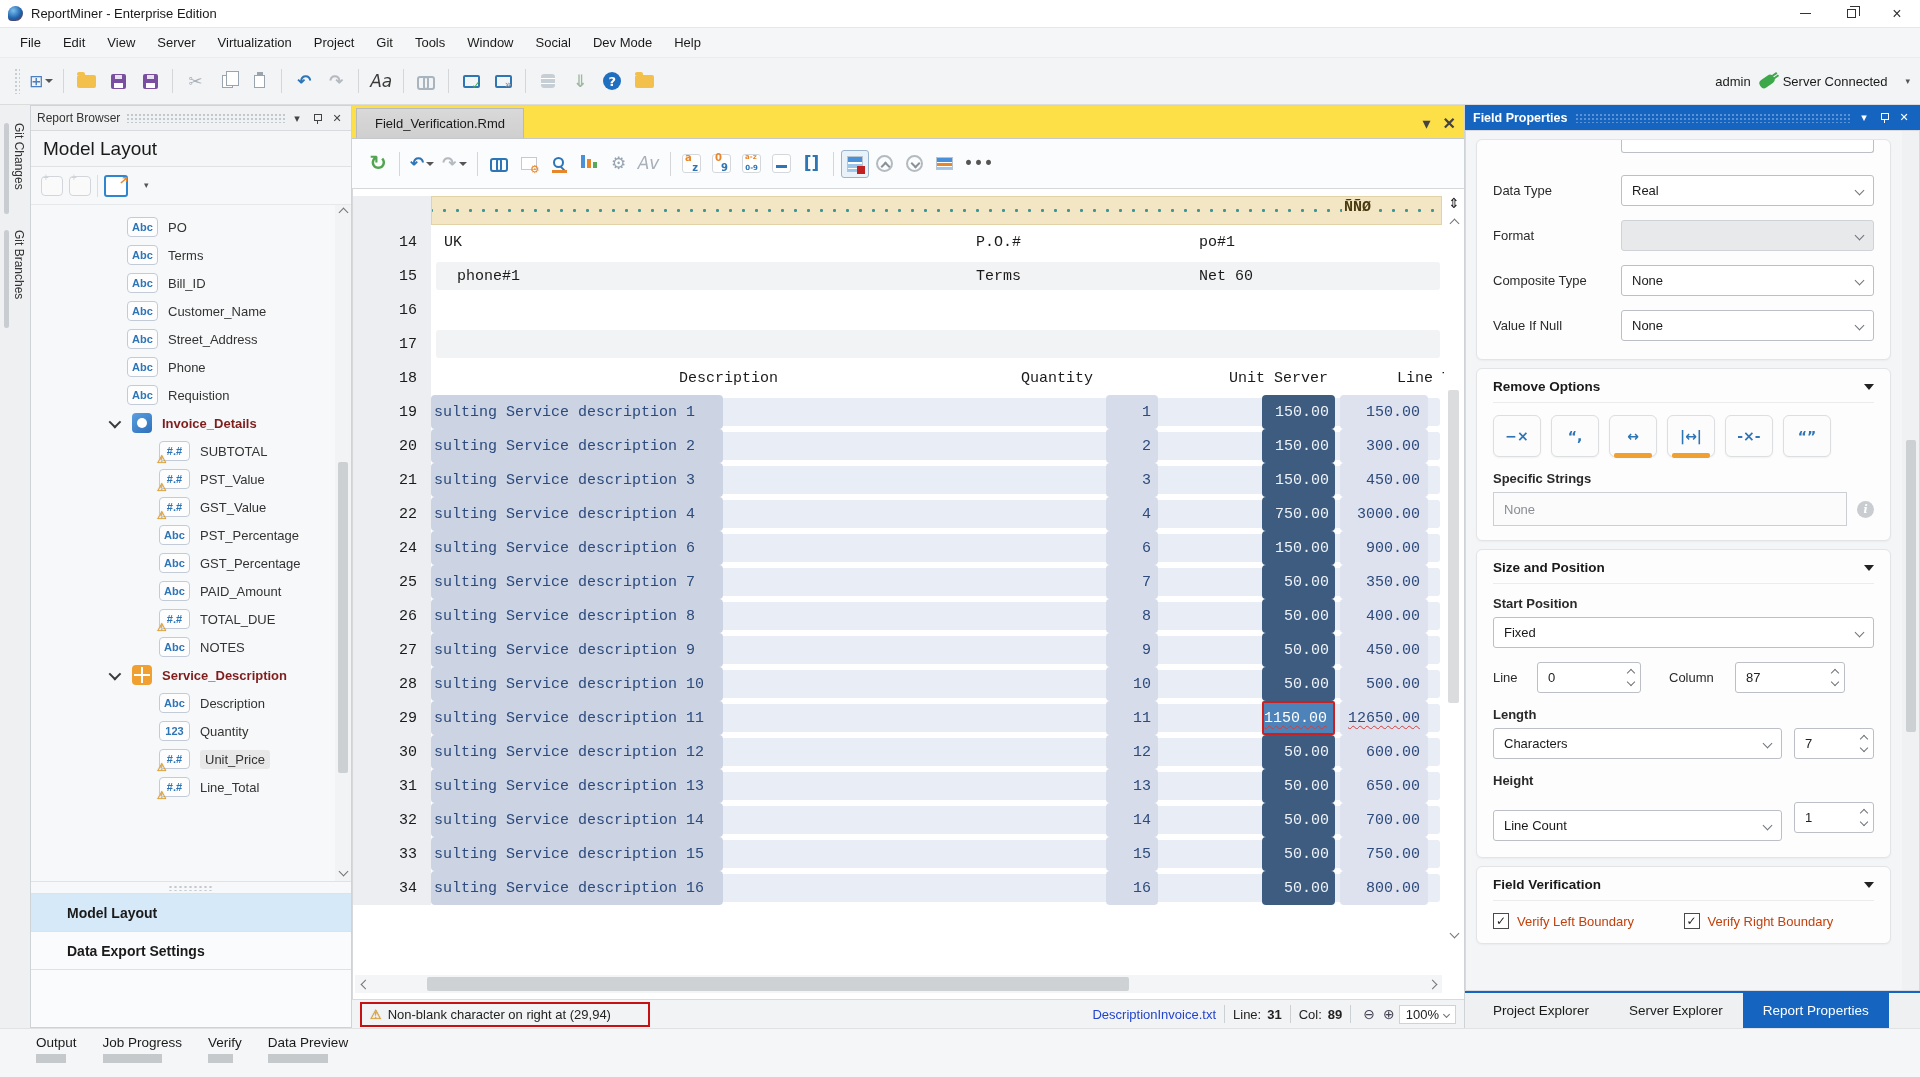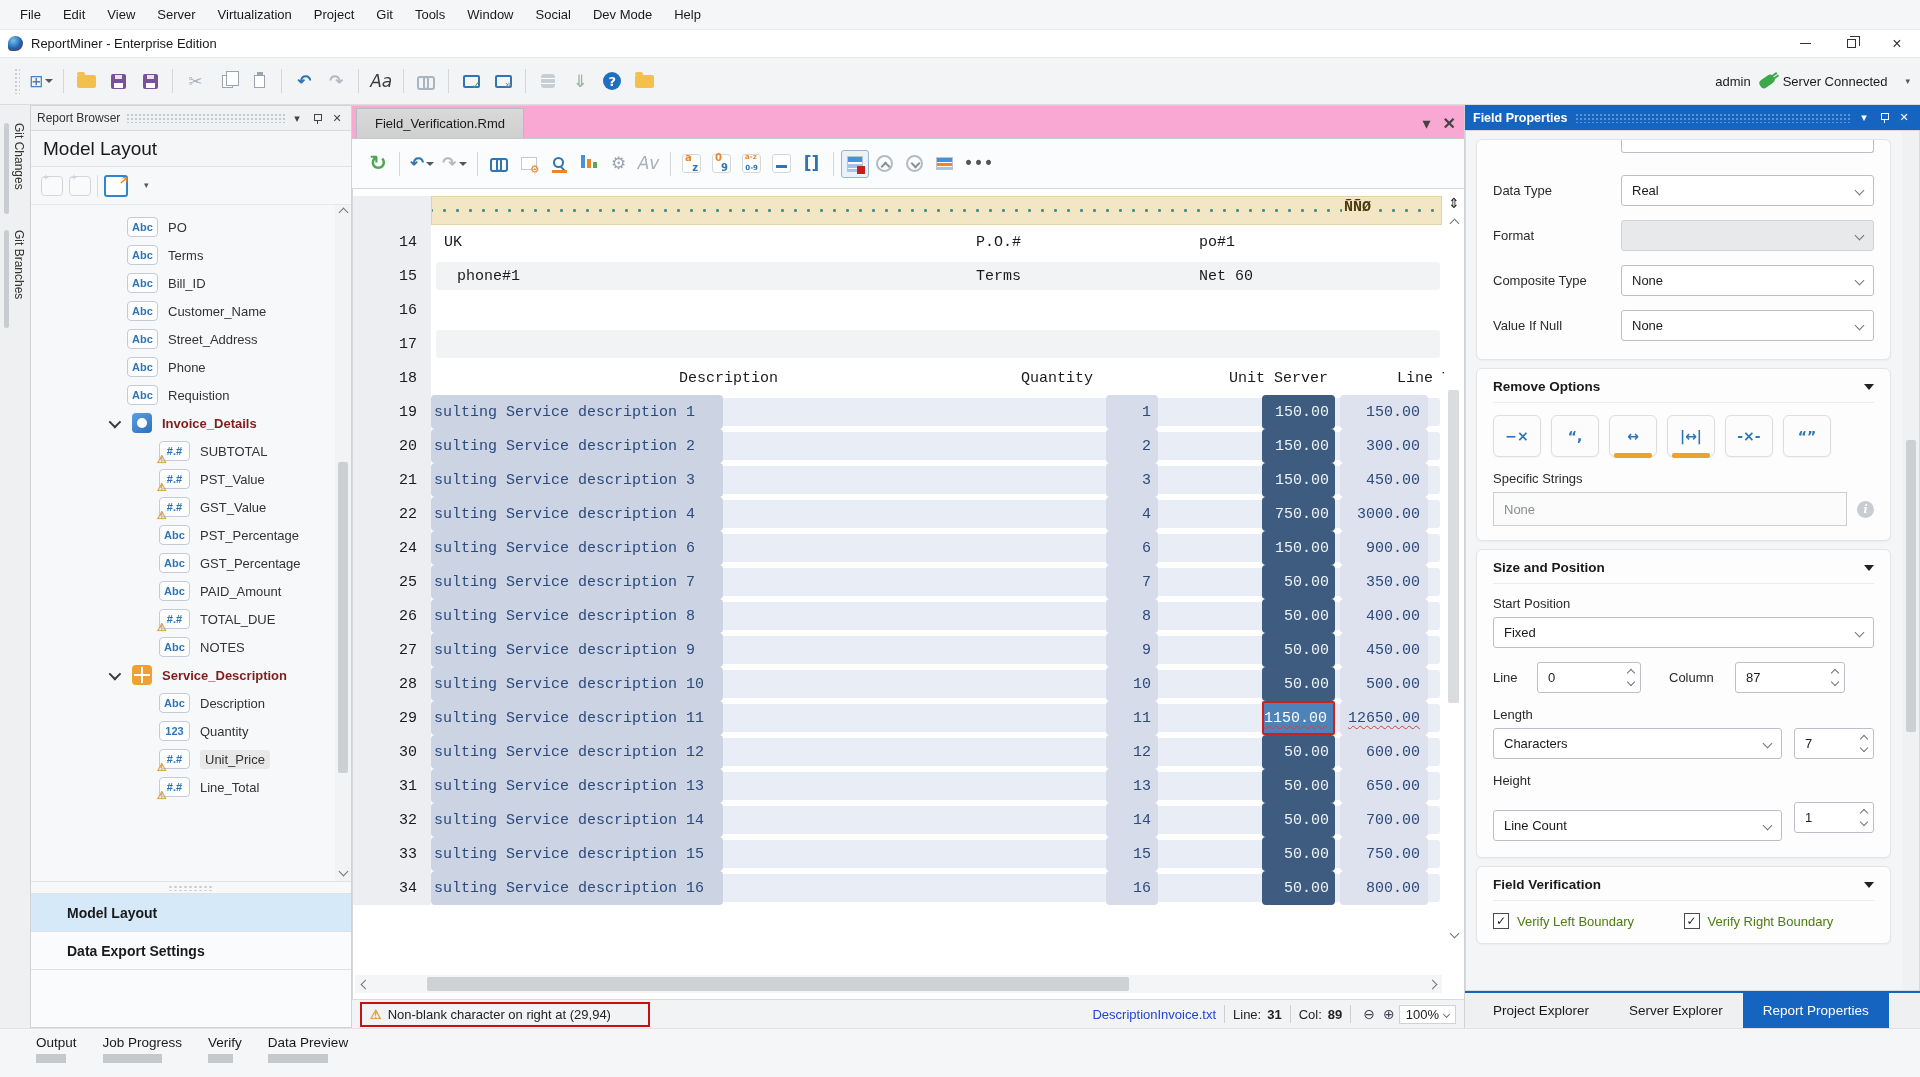--- a/index.html
+++ b/index.html
@@ -85,21 +85,21 @@
   .chev.up { transform:rotate(-135deg); } .chev.down { transform:rotate(45deg); }
   .chev.left { transform:rotate(135deg); } .chev.right { transform:rotate(-45deg); }
   #browser-split { height:12px; display:flex; align-items:center; justify-content:center; border-top:1px solid #e0e2e4; }
   .split-dots { width:46px; height:6px; background:radial-gradient(circle,#c3c8cd 1px,transparent 1.3px); background-size:5px 4px; }
   .nav-btn { height:38px; display:flex; align-items:center; padding-left:36px; font-size:14px; font-weight:bold; color:#1a1a1a; border-top:1px solid #dfe1e3; background:#fafbfc; }
   .nav-btn.active { background:#d6e9f8; }
   #browser-fill { height:58px; border-top:1px solid #dfe1e3; background:#fafbfc; }
 
   
   #doccol { flex:1; display:flex; flex-direction:column; background:#e9ebed; border-top:1px solid #cfd2d6; min-width:0; }
-  #tabstrip { height:33px; background:#f9a8d4; display:flex; align-items:flex-end; border-bottom:1px solid #c6c9cc; position:relative; }
+  #tabstrip { height:33px; background:#fde047; display:flex; align-items:flex-end; border-bottom:1px solid #c6c9cc; position:relative; }
   #doc-tab { height:30px; background:linear-gradient(#d9d9d9,#cfcfcf); border:1px solid #b8babd; border-bottom:none; padding:0 18px; display:flex; align-items:center; font-size:13px; color:#1a1a1a; margin-left:4px; }
   #tabstrip-ctrl { position:absolute; right:8px; top:8px; display:flex; gap:12px; align-items:center; color:#444; }
   #dtoolbar { height:50px; background:#fbfcfd; border-bottom:1px solid #d6d8da; display:flex; align-items:center; padding-left:12px; gap:2px; }
   #dtoolbar .tbtn { min-width:28px; height:28px; }
   .i-folder { width:19px; height:13px; background:#f3c14b; border-radius:2px; position:relative; display:block; }
   .i-folder:before { content:""; position:absolute; top:-3px; left:0; width:8px; height:3px; background:#f3c14b; border-radius:2px 2px 0 0; }
   .i-floppy { width:15px; height:15px; background:#7a4fa0; border-radius:2px; position:relative; display:block; }
   .i-floppy:before { content:""; position:absolute; top:1px; left:4px; width:7px; height:4px; background:#e8e2f0; }
   .i-floppy:after { content:""; position:absolute; bottom:1px; left:3px; width:9px; height:5px; background:#fff; }
   .i-copy, .i-paste { width:11px; height:13px; border:1.5px solid #9aa4ae; background:#fff; position:relative; display:block; }
@@ -186,86 +186,86 @@
   #fp-head .ph-title { color:#fff; font-weight:bold; font-size:12.5px; margin-right:8px; white-space:nowrap; }
   #fp-head .grip-dots { background:radial-gradient(circle,#5a93d6 1px,transparent 1.3px); background-size:4px 4px; }
   #fp-head .ph-ico { color:#fff; }
   #fp-body { flex:1; position:relative; background:#f4f5f6; overflow:hidden; border:1px solid #d8dadd; border-top:none; }
   #fp-scroll { position:absolute; left:0; top:0; right:18px; bottom:0; padding:0 6px; }
   .fp-card { background:#fdfdfd; border:1px solid #e2e4e6; border-radius:6px; margin:8px 4px; padding:10px 16px 14px; box-shadow:0 1px 2px rgba(0,0,0,.04); }
   .fp-card-head { display:flex; align-items:center; font-weight:bold; font-size:13.5px; color:#1a1a1a; padding-bottom:8px; border-bottom:1px solid #ececec; margin-bottom:12px; }
   .fp-card-head .caret { margin-left:auto; width:0; height:0; border-left:5px solid transparent; border-right:5px solid transparent; border-top:6px solid #222; }
   .fp-row { display:flex; align-items:center; margin-bottom:14px; }
   .fp-label { width:128px; font-size:13px; color:#2a2a2a; flex:none; }
-  .fp-label-top { font-size:13px; color:#2a2a2a; margin-bottom:6px; }
+  .fp-label-top { font-size:13px; color:#2a2a2a; margin-bottom:6px;font-weight:bold; }
   .select { height:31px; border:1px solid #bcc0c6; border-radius:3px; background:#fff; display:flex; align-items:center; padding:0 10px; font-size:13px; color:#1a1a1a; position:relative; flex:1; }
   .select .chev { position:absolute; right:10px; top:11px; border-color:#707478; }
   .select.disabled { background:#e7e9eb; border-color:#cfd3d7; }
   .select.cutoff { height:13px; border-top:none; border-radius:0 0 3px 3px; margin-bottom:10px; }
   .spin { height:31px; border:1px solid #bcc0c6; border-radius:3px; background:#fff; display:flex; align-items:center; padding:0 4px 0 10px; font-size:13px; position:relative; }
   .spin .arrows { margin-left:auto; display:flex; flex-direction:column; gap:3px; padding-right:2px; }
   .spin .sa { width:6px; height:6px; border-right:1.5px solid #707478; border-bottom:1.5px solid #707478; }
   .sa.u { transform:rotate(-135deg); } .sa.d { transform:rotate(45deg); }
   #ro-btns { display:flex; gap:10px; margin-bottom:14px; }
   .ro-btn { width:48px; height:42px; border:1px solid #dcdee0; border-radius:6px; background:#fcfcfc; display:flex; align-items:center; justify-content:center; font-family:"DejaVu Sans",sans-serif; font-weight:bold; font-size:14px; color:#2e75b6; box-shadow:0 1px 2px rgba(0,0,0,.05); position:relative; }
   .ro-btn.active:after { content:""; position:absolute; left:4px; right:4px; bottom:-2px; height:5px; background:#f0a030; border-radius:2px; }
   .ss-row { display:flex; align-items:center; gap:10px; }
   .ss-input { flex:1; height:34px; border:1px solid #ccd0d4; background:#fbfbfb; color:#8a8e94; display:flex; align-items:center; padding:0 10px; font-size:13px; }
   .info-dot { width:17px; height:17px; border-radius:50%; background:#c9cdd1; color:#fff; font-size:11px; font-style:italic; font-weight:bold; display:flex; align-items:center; justify-content:center; font-family:"DejaVu Serif",serif; }
   .cb-row { display:flex; align-items:center; }
   .cb-group { display:flex; align-items:center; gap:8px; width:50%; }
   .cbox { width:16px; height:16px; border:1.5px solid #4a4a4a; background:#fff; display:flex; align-items:center; justify-content:center; font-size:12px; color:#222; font-family:"DejaVu Sans",sans-serif; }
-  .cb-label { font-size:13px; color:#4d7c0f; }
+  .cb-label { font-size:13px; color:#c2410c; }
   #fp-sb { position:absolute; right:0; top:0; bottom:0; width:17px; background:#f0f1f2; }
   #fp-sb .sb-thumb { left:3.5px; top:36%; height:34%; }
   #right-tabs { height:37px; display:flex; background:#eef0f2; padding-left:8px; border-top:2px solid #1565c0; }
   .rtab { padding:0 20px; display:flex; align-items:center; font-size:13.5px; color:#1a1a1a; }
   .rtab.active { background:#1565c0; color:#fff; }
 
   
   #bottomstrip { height:49px; background:#f5f6f7; border-top:1px solid #e0e2e4; display:flex; align-items:flex-start; padding:6px 0 0 36px; gap:26px; }
   .btab { display:flex; flex-direction:column; gap:4px; }
   .btab-label { font-size:13.5px; color:#1a1a1a; }
   .btab-bar { height:9px; background:#c6c9cc; width:75%; }
 </style>
 </head>
 <body>
 
 <div id="app">
+
+  <div id="titlebar">
+    <div class="app-logo"></div>
+    <span id="title-text">ReportMiner - Enterprise Edition</span>
+    <div id="win-controls">
+      <div class="wbtn">
+          <span class="wmin-g"></span>
+        </div>
+      <div class="wbtn">
+          <span class="wres-g"></span>
+        </div>
+      <div class="wbtn">
+          <span>×</span>
+        </div>
+    </div>
+  </div>
 
   <div id="menubar">
       <span class="menu-item">File</span>
       <span class="menu-item">Edit</span>
       <span class="menu-item">View</span>
       <span class="menu-item">Server</span>
       <span class="menu-item">Virtualization</span>
       <span class="menu-item">Project</span>
       <span class="menu-item">Git</span>
       <span class="menu-item">Tools</span>
       <span class="menu-item">Window</span>
       <span class="menu-item">Social</span>
       <span class="menu-item">Dev Mode</span>
       <span class="menu-item">Help</span>
     </div>
-
-  <div id="titlebar">
-    <div class="app-logo"></div>
-    <span id="title-text">ReportMiner - Enterprise Edition</span>
-    <div id="win-controls">
-      <div class="wbtn">
-          <span class="wmin-g"></span>
-        </div>
-      <div class="wbtn">
-          <span class="wres-g"></span>
-        </div>
-      <div class="wbtn">
-          <span>×</span>
-        </div>
-    </div>
-  </div>
 
   <div id="toolbar">
     <div class="tb-grip"></div>
     <div id="toolbar-left">
         <div class="tbtn">
           <span class="tbg" style="color: rgb(74, 127, 193);">⊞</span>
           <span class="tb-drop"></span>
         </div>
         <div class="tb-sep"></div>
         <div class="tbtn">

